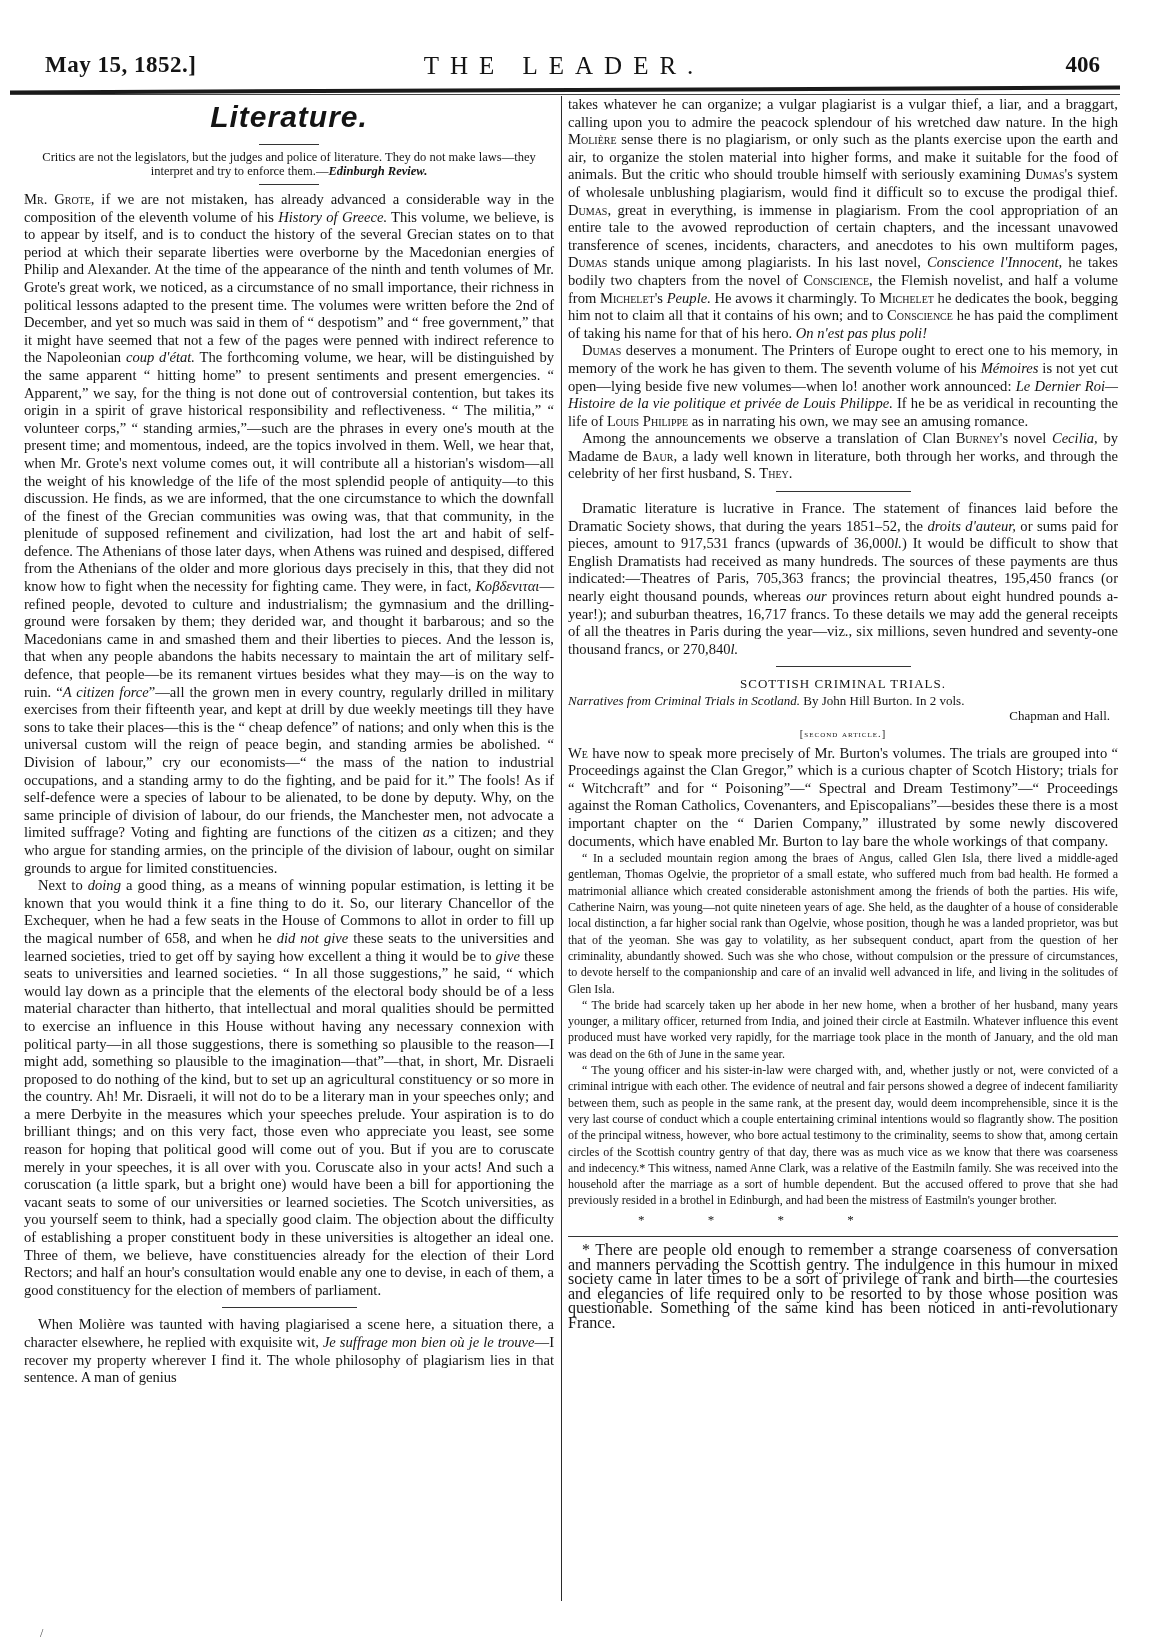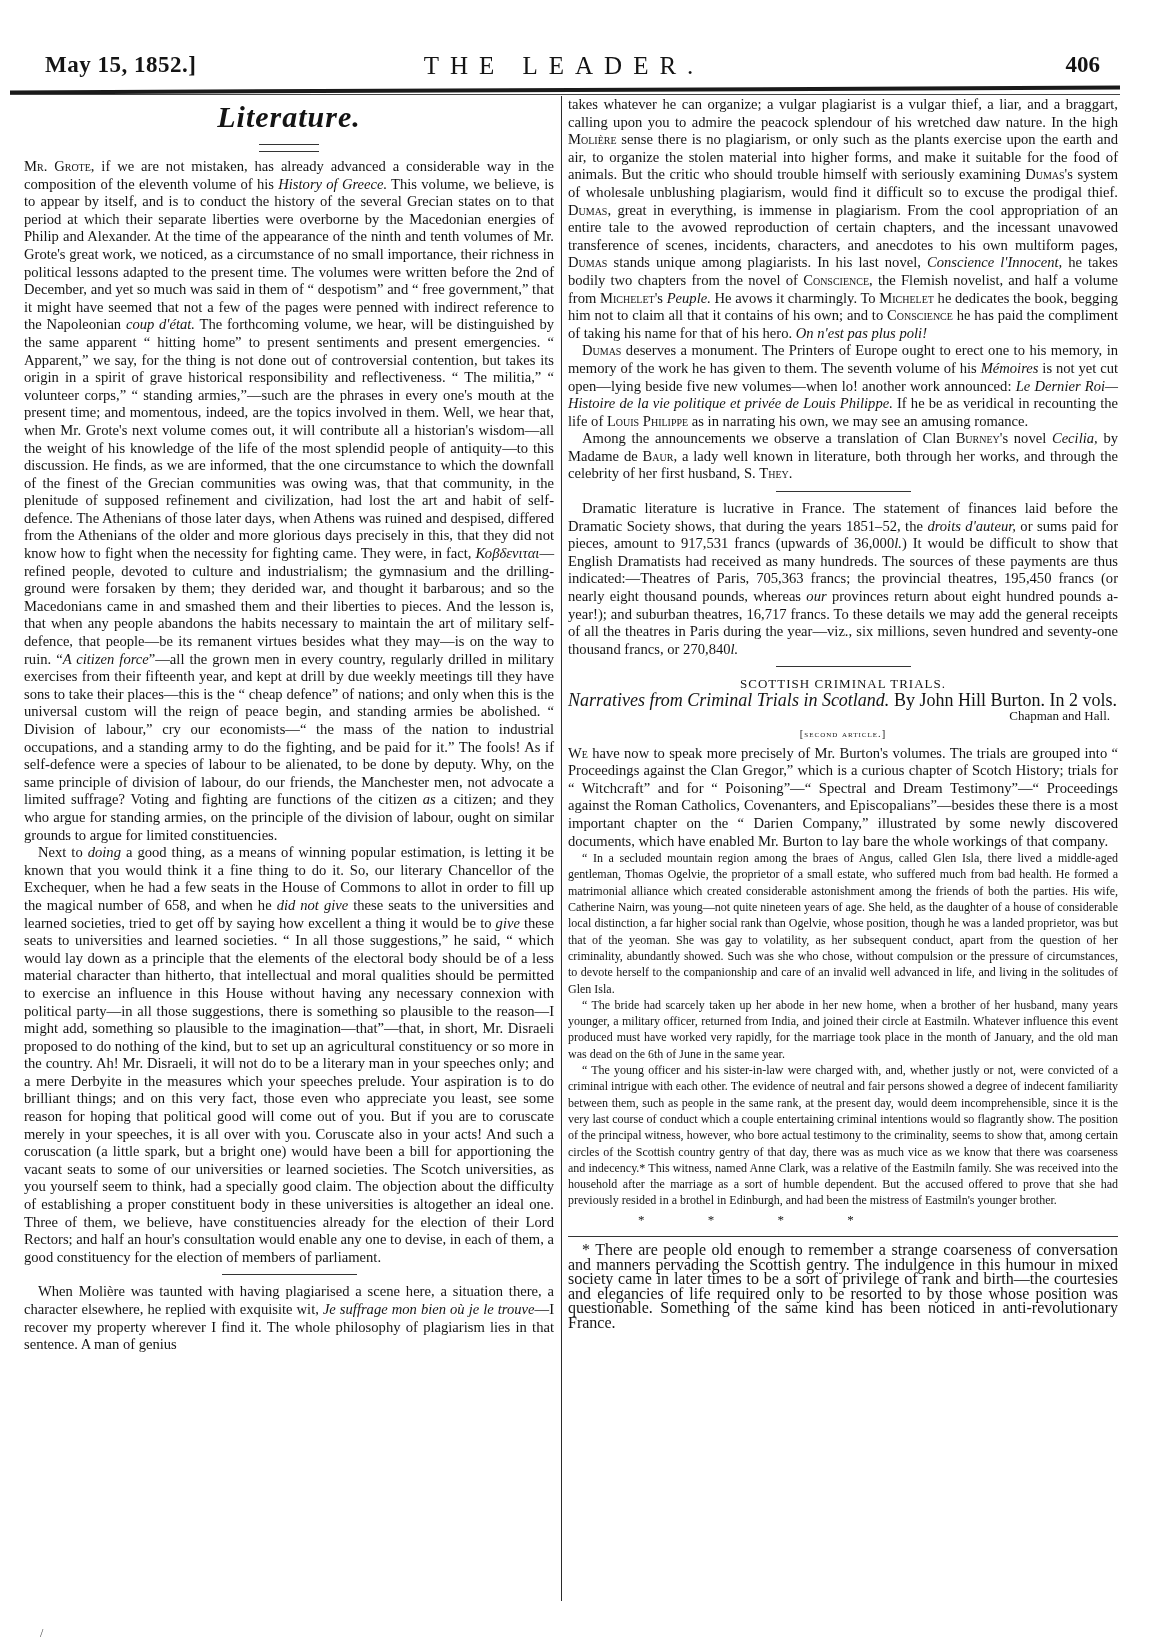--- a/index.html
+++ b/index.html
@@ -32,35 +32,35 @@
   .col-divider {
     position: absolute; left: 561px; top: 96px; width: 1px; height: 1505px; background: #2a2a2a;
   }
   .col {
     position: absolute; top: 96px; font-size: 14.6px; line-height: 17.6px;
     text-align: justify;
   }
   .col-left { left: 24px; width: 530px; }
   .col-right { left: 568px; width: 550px; }
   .section-title {
-    text-align: center; font-family: Liberation Serif, serif; font-size: 30px; font-weight: bold;
+    text-align: center; font-family: Liberation Sans, sans-serif; font-size: 30px; font-weight: bold;
     font-style: italic; margin: 4px 0 10px 0; letter-spacing: 1px; line-height: 34px;
   }
   .short-rule { width: 60px; height: 1px; background: #333; margin: 6px auto; }
   .mid-rule { width: 135px; height: 1px; background: #333; margin: 8px auto; }
   .epigraph {
     font-size: 12.5px; line-height: 13.5px; text-align: center; margin: 4px 0 2px 0;
   }
   .epigraph .src { font-style: italic; font-weight: bold; }
   p { margin: 0; text-indent: 14px; }
   p.noindent { text-indent: 0; }
   .sc { font-variant: small-caps; }
   i, .it { font-style: italic; }
   .review-head { text-align: center; font-size: 13px; letter-spacing: 1px; margin-top: 6px; }
-  .review-sub { font-size: 18px; line-height: 15px; }
+  .review-sub { font-size: 13px; line-height: 15px; }
   .review-sub .title { font-style: italic; }
   .review-pub { text-align: right; font-size: 13px; line-height: 15px; padding-right: 8px; }
   .article-tag { text-align: center; font-size: 10.5px; letter-spacing: 1px; font-variant: small-caps; margin: 2px 0; }
   .quote { font-size: 12px; line-height: 16.3px; }
   .stars { font-size: 13px; padding-left: 70px; word-spacing: 60px; margin: 2px 0 8px 0; }
   .foot-rule { height: 1px; background: #333; margin: 4px 0 6px 0; }
   .footnote { font-size: 16px; line-height: 14.5px; font-weight: normal; }
   .page-mark { position: absolute; left: 40px; top: 1626px; font-size: 12px; color: #444; }
 </style>
 </head>
@@ -71,20 +71,23 @@
   <span class="mast-title">THE LEADER.</span>
   <span class="mast-page">406</span>
 </div>
 <div class="rule-thick"></div>
 <div class="rule-thin"></div>
 <div class="col-divider"></div>
 
 <div class="col col-left">
   <div class="section-title">Literature.</div>
   <div class="short-rule"></div>
+  <div class="epigraph">
+    <span>Critics are not the legislators, but the judges and police of literature. They do not make laws—they interpret and try to enforce them.—</span><span class="src">Edinburgh Review.</span>
+  </div>
   <div class="short-rule"></div>
 
   <p class="noindent"><span class="sc">Mr. Grote,</span><span> if we are not mistaken, has already advanced a considerable way in the composition of the eleventh volume of his </span><i>History of Greece.</i><span> This volume, we believe, is to appear by itself, and is to conduct the history of the several Grecian states on to that period at which their separate liberties were overborne by the Macedonian energies of Philip and Alexander. At the time of the appearance of the ninth and tenth volumes of Mr. Grote's great work, we noticed, as a circumstance of no small importance, their richness in political lessons adapted to the present time. The volumes were written before the 2nd of December, and yet so much was said in them of “ despotism” and “ free government,” that it might have seemed that not a few of the pages were penned with indirect reference to the Napoleonian </span><i>coup d'état.</i><span> The forthcoming volume, we hear, will be distinguished by the same apparent “ hitting home” to present sentiments and present emergencies. “ Apparent,” we say, for the thing is not done out of controversial contention, but takes its origin in a spirit of grave historical responsibility and reflectiveness. “ The militia,” “ volunteer corps,” “ standing armies,”—such are the phrases in every one's mouth at the present time; and momentous, indeed, are the topics involved in them. Well, we hear that, when Mr. Grote's next volume comes out, it will contribute all a historian's wisdom—all the weight of his knowledge of the life of the most splendid people of antiquity—to this discussion. He finds, as we are informed, that the one circumstance to which the downfall of the finest of the Grecian communities was owing was, that that community, in the plenitude of supposed refinement and civilization, had lost the art and habit of self-defence. The Athenians of those later days, when Athens was ruined and despised, differed from the Athenians of the older and more glorious days precisely in this, that they did not know how to fight when the necessity for fighting came. They were, in fact, </span><i>Κοβδενιται</i><span>—refined people, devoted to culture and industrialism; the gymnasium and the drilling-ground were forsaken by them; they derided war, and thought it barbarous; and so the Macedonians came in and smashed them and their liberties to pieces. And the lesson is, that when any people abandons the habits necessary to maintain the art of military self-defence, that people—be its remanent virtues besides what they may—is on the way to ruin. “</span><i>A citizen force</i><span>”—all the grown men in every country, regularly drilled in military exercises from their fifteenth year, and kept at drill by due weekly meetings till they have sons to take their places—this is the “ cheap defence” of nations; and only when this is the universal custom will the reign of peace begin, and standing armies be abolished. “ Division of labour,” cry our economists—“ the mass of the nation to industrial occupations, and a standing army to do the fighting, and be paid for it.” The fools! As if self-defence were a species of labour to be alienated, to be done by deputy. Why, on the same principle of division of labour, do our friends, the Manchester men, not advocate a limited suffrage? Voting and fighting are functions of the citizen </span><i>as</i><span> a citizen; and they who argue for standing armies, on the principle of the division of labour, ought on similar grounds to argue for limited constituencies.</span></p>
 
   <p><span>Next to </span><i>doing</i><span> a good thing, as a means of winning popular estimation, is letting it be known that you would think it a fine thing to do it. So, our literary Chancellor of the Exchequer, when he had a few seats in the House of Commons to allot in order to fill up the magical number of 658, and when he </span><i>did not give</i><span> these seats to the universities and learned societies, tried to get off by saying how excellent a thing it would be to </span><i>give</i><span> these seats to universities and learned societies. “ In all those suggestions,” he said, “ which would lay down as a principle that the elements of the electoral body should be of a less material character than hitherto, that intellectual and moral qualities should be permitted to exercise an influence in this House without having any necessary connexion with political party—in all those suggestions, there is something so plausible to the reason—I might add, something so plausible to the imagination—that”—that, in short, Mr. Disraeli proposed to do nothing of the kind, but to set up an agricultural constituency or so more in the country. Ah! Mr. Disraeli, it will not do to be a literary man in your speeches only; and a mere Derbyite in the measures which your speeches prelude. Your aspiration is to do brilliant things; and on this very fact, those even who appreciate you least, see some reason for hoping that political good will come out of you. But if you are to coruscate merely in your speeches, it is all over with you. Coruscate also in your acts! And such a coruscation (a little spark, but a bright one) would have been a bill for apportioning the vacant seats to some of our universities or learned societies. The Scotch universities, as you yourself seem to think, had a specially good claim. The objection about the difficulty of establishing a proper constituent body in these universities is altogether an ideal one. Three of them, we believe, have constituencies already for the election of their Lord Rectors; and half an hour's consultation would enable any one to devise, in each of them, a good constituency for the election of members of parliament.</span></p>
 
   <div class="mid-rule"></div>
 
   <p><span>When Molière was taunted with having plagiarised a scene here, a situation there, a character elsewhere, he replied with exquisite wit, </span><i>Je suffrage mon bien où je le trouve</i><span>—I recover my property wherever I find it. The whole philosophy of plagiarism lies in that sentence. A man of genius</span></p>
 </div>

